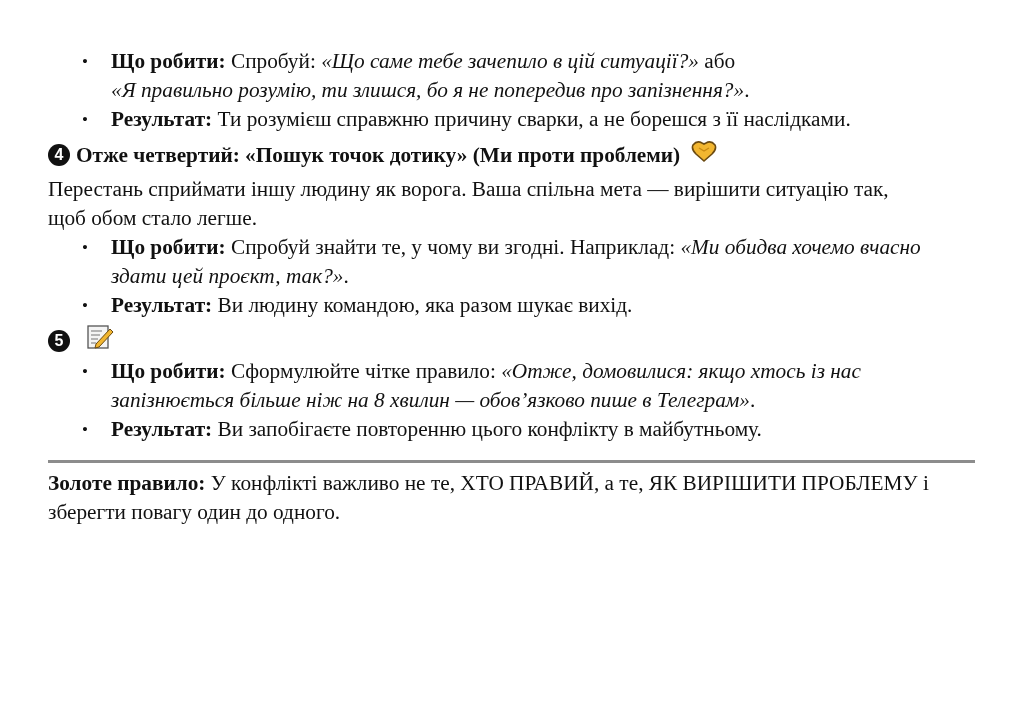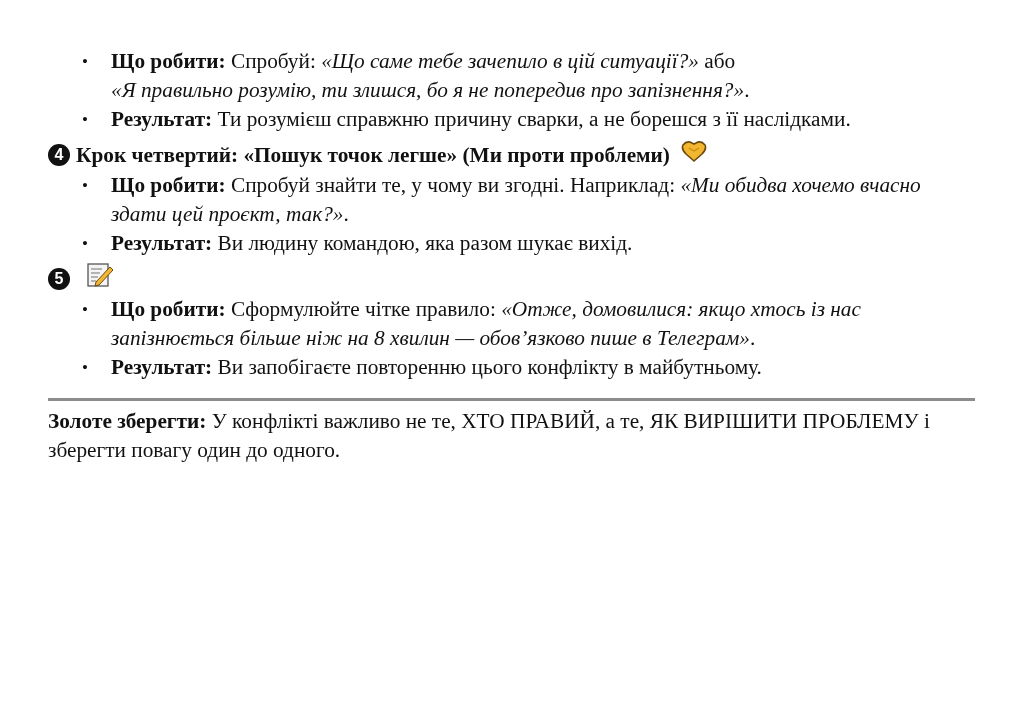--- a/index.html
+++ b/index.html
@@ -40,28 +40,29 @@
       <b>Що робити:</b><span> Спробуй: </span><i>«Що саме тебе зачепило в цій ситуації?»</i><span> або</span><br><i>«Я правильно розумію, ти злишся, бо я не попередив про запізнення?»</i><span>.</span>
     </li>
     <li>
       <span class="dot">•</span>
       <b>Результат:</b><span> Ти розумієш справжню причину сварки, а не борешся з її наслідками.</span>
     </li>
   </ul>
 
   <div class="heading">
     <span class="num">4</span>
-    <span>Крок четвертий: «Пошук точок легше» (Ми проти проблеми)</span>
+    <span>Отже четвертий: «Пошук точок дотику» (Ми проти проблеми)</span>
     <span class="emoji">
       <svg width="28" height="24" viewBox="0 0 28 24">
         <path d="M3 6 Q7 1 12 4 L14 5 L16 4 Q21 1 25 6 Q27 10 22 15 L14 22 L6 15 Q1 10 3 6 Z" fill="#f2b630" stroke="#6b4a10" stroke-width="1.6"></path>
         <path d="M9 9 L14 12 L19 9" fill="none" stroke="#c98a12" stroke-width="1.4"></path>
       </svg>
     </span>
   </div>
+  <p class="para" style="width:880px;">Перестань сприймати іншу людину як ворога. Ваша спільна мета — вирішити ситуацію так, щоб обом стало легше.</p>
   <ul class="bullets">
     <li style="width:820px;">
       <span class="dot">•</span>
       <b>Що робити:</b><span> Спробуй знайти те, у чому ви згодні. Наприклад: </span><i>«Ми обидва хочемо вчасно здати цей проєкт, так?»</i><span>.</span>
     </li>
     <li>
       <span class="dot">•</span>
       <b>Результат:</b><span> Ви людину командою, яка разом шукає вихід.</span>
     </li>
   </ul>
@@ -86,15 +87,15 @@
     </li>
     <li>
       <span class="dot">•</span>
       <b>Результат:</b><span> Ви запобігаєте повторенню цього конфлікту в майбутньому.</span>
     </li>
   </ul>
 
   <div class="rule"></div>
 
   <p style="width:920px;">
-    <b>Золоте зберегти:</b><span> У конфлікті важливо не те, ХТО ПРАВИЙ, а те, ЯК ВИРІШИТИ ПРОБЛЕМУ і зберегти повагу один до одного.</span>
+    <b>Золоте правило:</b><span> У конфлікті важливо не те, ХТО ПРАВИЙ, а те, ЯК ВИРІШИТИ ПРОБЛЕМУ і зберегти повагу один до одного.</span>
   </p>
 </div>
 
 </body></html>

